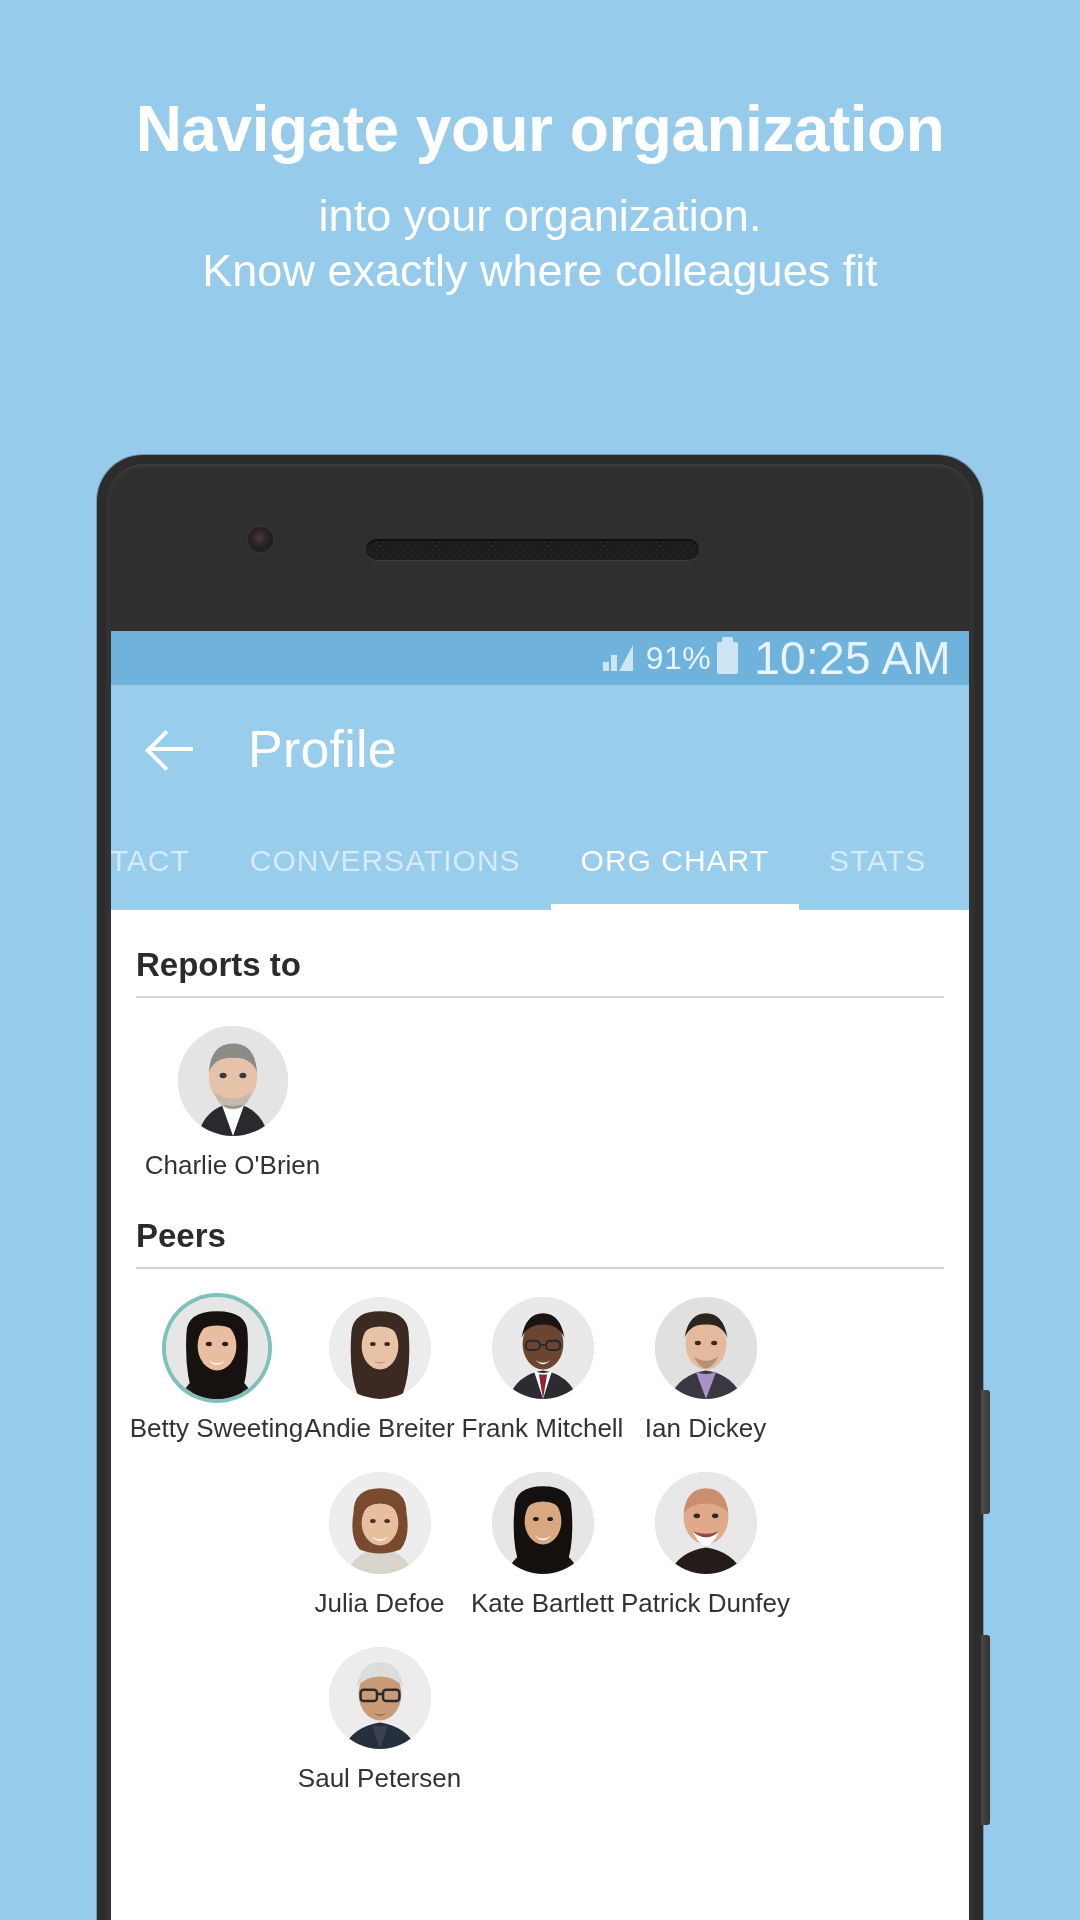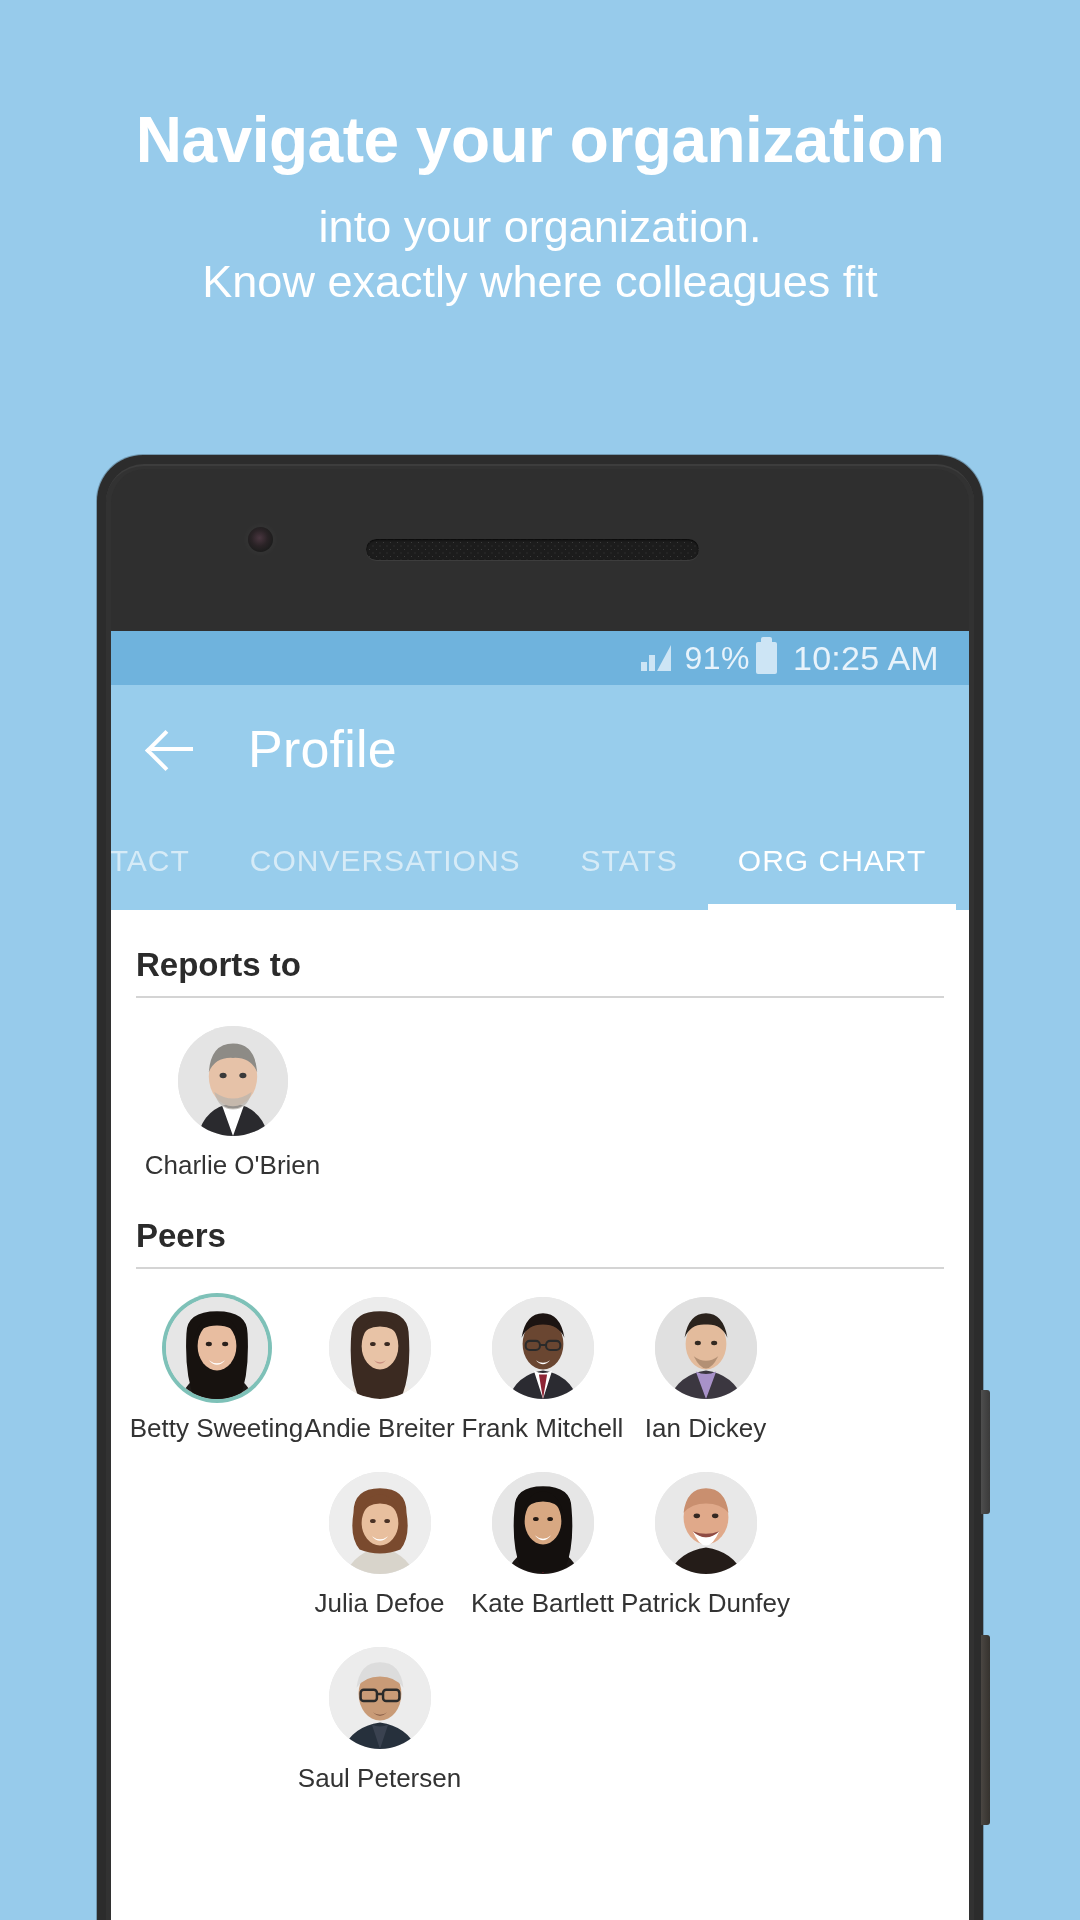--- a/index.html
+++ b/index.html
@@ -15,21 +15,21 @@
     position: relative;
     width: 1080px;
     height: 1920px;
     background: #97cbeb;
     overflow: hidden;
   }
 
   
   .promo {
     position: absolute;
-    top: 107px;
+    top: 96px;
     left: 0;
     width: 1080px;
     text-align: center;
     color: #ffffff;
   }
   .promo-title {
     font-size: 64px;
     font-weight: bold;
     letter-spacing: -0.5px;
     line-height: 1.05;
@@ -123,21 +123,21 @@
     background: #ffffff;
     overflow: hidden;
   }
 
   .statusbar {
     height: 54px;
     background: #6fb3dd;
     display: flex;
     align-items: center;
     justify-content: flex-end;
-    padding-right: 30px;
+    padding-right: 18px;
     color: #e8f3fb;
   }
   .sb-signal {
     position: relative;
     width: 30px;
     height: 26px;
     margin-right: 13px;
   }
   .sb-signal .bar {
     position: absolute;
@@ -163,21 +163,21 @@
     margin: 0 16px 0 6px;
   }
   .sb-batt::before {
     content: "";
     position: absolute;
     top: -5px; left: 5px;
     width: 11px; height: 5px;
     background: #cde5f5;
     border-radius: 2px 2px 0 0;
   }
-  .sb-time { font-size: 34px; letter-spacing: 0.3px; text-align: center; }
+  .sb-time { font-size: 46px; letter-spacing: 0.3px; text-align: center; }
 
   .appbar {
     height: 127px;
     background: #98cdec;
     display: flex;
     align-items: center;
     padding-left: 38px;
   }
   .back-arrow { width: 46px; height: 46px; position: relative; flex: none; }
   .back-arrow::before {
@@ -318,22 +318,22 @@
     </div>
 
     <div class="appbar">
       <div class="back-arrow"></div>
       <div class="appbar-title">Profile</div>
     </div>
 
     <div class="tabs">
       <div class="tab clipped">NTACT</div>
       <div class="tab">CONVERSATIONS</div>
+      <div class="tab active">ORG CHART</div>
       <div class="tab">STATS</div>
-      <div class="tab active">ORG CHART</div>
     </div>
 
     <div class="content">
 
       <div class="section-head">Reports to</div>
       <div class="row reports-row">
         <div class="person">
           <div class="avatar big">
             <svg viewBox="0 0 100 100" preserveAspectRatio="xMidYMid slice" aria-hidden="true">
               <rect width="100" height="100" fill="#e4e4e4"></rect>

